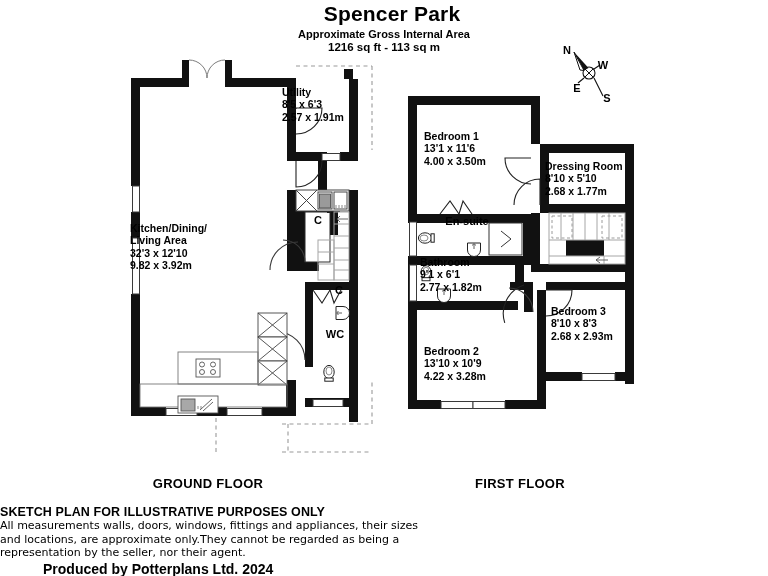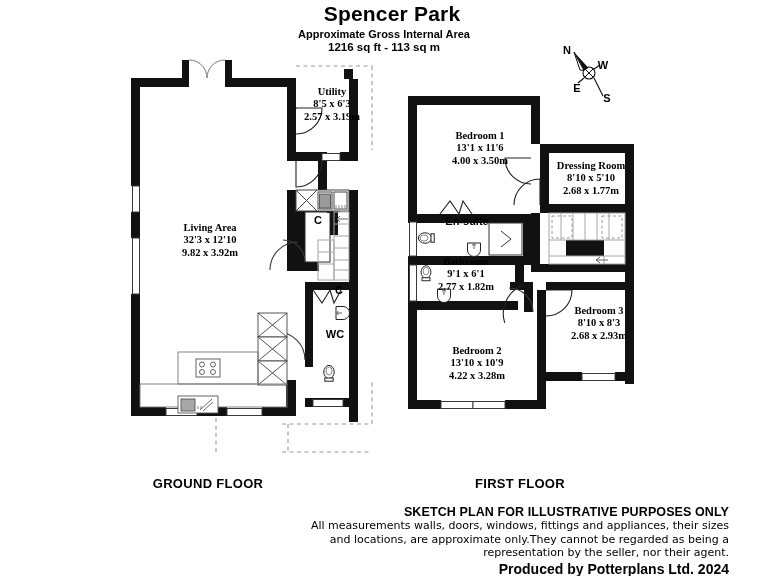--- a/index.html
+++ b/index.html
@@ -4,25 +4,25 @@
 <style>
   html,body{margin:0;padding:0;background:#ffffff;}
   body{width:768px;height:576px;font-family:"Liberation Sans",sans-serif;color:#000;position:relative;overflow:hidden;}
   #plan{position:absolute;left:0;top:0;width:768px;height:576px;}
   .hdr{position:absolute;left:0;width:768px;text-align:center;}
   #title{top:2px;font-size:21px;font-weight:bold;letter-spacing:.2px;padding-left:8px;}
   #sub1{top:28px;font-size:11px;font-weight:bold;}
   #sub2{top:41px;font-size:11.5px;font-weight:bold;}
   #lbl-gf{position:absolute;left:88px;top:476px;width:240px;text-align:center;font-size:13px;font-weight:bold;letter-spacing:.3px;}
   #lbl-ff{position:absolute;left:400px;top:476px;width:240px;text-align:center;font-size:13px;font-weight:bold;letter-spacing:.3px;}
-  #foot{position:absolute;left:0;top:505px;width:695px;text-align:right;padding-left:34px;}
+  #foot{position:absolute;left:0;top:505px;width:695px;text-align:left;}
   #foot .f1{font-size:12.5px;font-weight:bold;letter-spacing:.1px;}
   #foot .fl{font-size:11px;line-height:13.6px;font-family:"DejaVu Sans",sans-serif;}
   #foot .f5{font-size:14px;font-weight:bold;margin-top:1px;margin-left:43px;}
-  .rm{position:absolute;text-align:center;font-weight:bold;line-height:12.4px;white-space:nowrap;font-family:Liberation Serif, serif;}
+  .rm{position:absolute;font-weight:bold;line-height:12.4px;white-space:nowrap;}
   .rm .n{font-size:10.5px;}
   .rm .d{font-size:10.5px;}
   .tag{position:absolute;font-size:11px;font-weight:bold;text-align:center;}
 </style>
 </head>
 <body>
 
 <div class="hdr" id="title">Spencer Park</div>
 <div class="hdr" id="sub1">Approximate Gross Internal Area</div>
 <div class="hdr" id="sub2">1216 sq ft - 113 sq m</div>
@@ -351,29 +351,30 @@
     <line x1="594" y1="78" x2="603" y2="96" stroke="#111" stroke-width="1.1"></line>
   </g>
 </svg>
 
 <div class="tag" style="left:560px;top:44px;width:14px;">N</div>
 <div class="tag" style="left:596px;top:59px;width:14px;">W</div>
 <div class="tag" style="left:570px;top:82px;width:14px;">E</div>
 <div class="tag" style="left:600px;top:92px;width:14px;">S</div>
 
 <div class="rm" style="left:130px;top:222px;width:160px;">
+  <div class="n">Kitchen/Dining/</div>
   <div class="n">Living Area</div>
   <div class="d">32'3 x 12'10</div>
   <div class="d">9.82 x 3.92m</div>
 </div>
 
 <div class="rm" style="left:282px;top:86px;width:100px;">
   <div class="n">Utility</div>
   <div class="d">8'5 x 6'3</div>
-  <div class="d">2.57 x 3.19m</div>
+  <div class="d">2.57 x 1.91m</div>
 </div>
 
 <div class="tag" style="left:305px;top:214px;width:26px;">C</div>
 <div class="tag" style="left:326px;top:284px;width:26px;">C</div>
 <div class="tag" style="left:320px;top:328px;width:30px;">WC</div>
 
 <div class="rm" style="left:424px;top:130px;width:112px;">
   <div class="n">Bedroom 1</div>
   <div class="d">13'1 x 11'6</div>
   <div class="d">4.00 x 3.50m</div>

